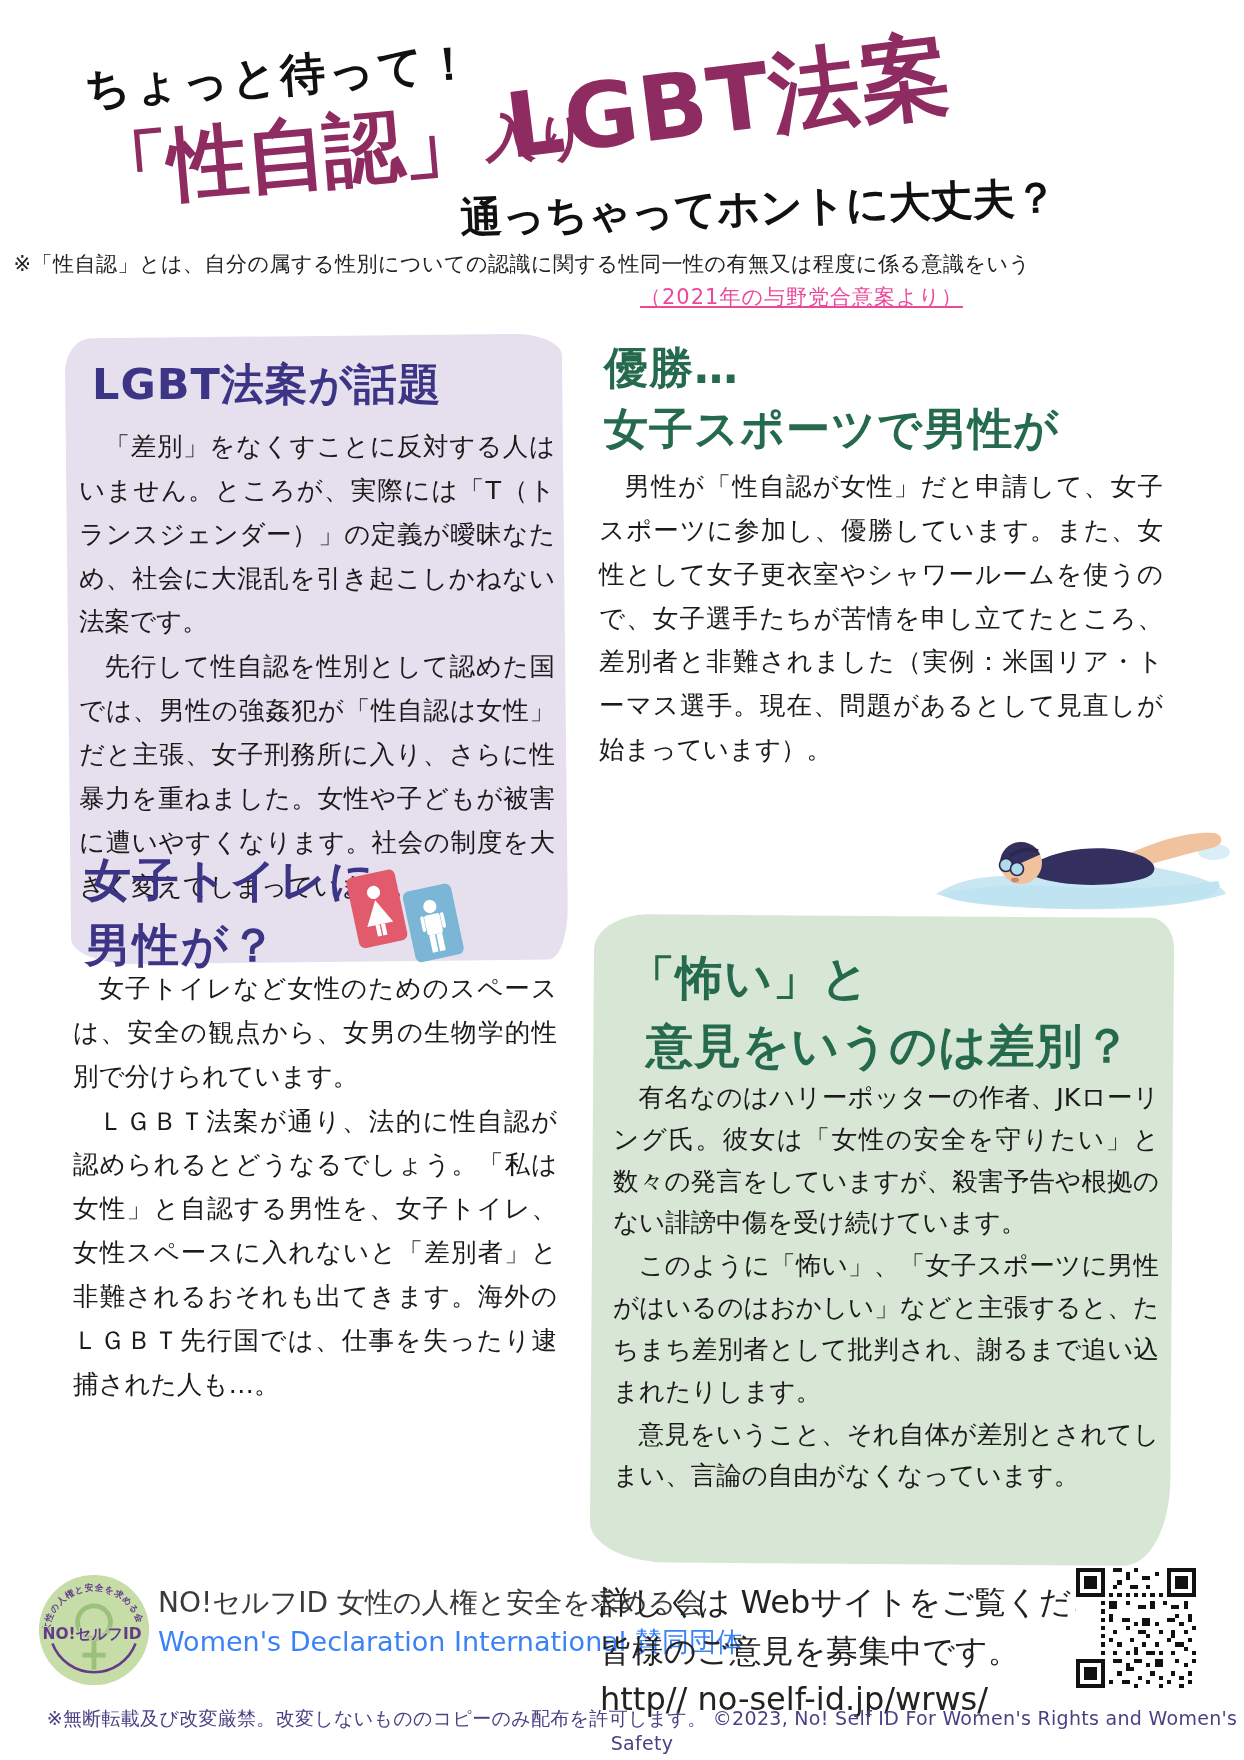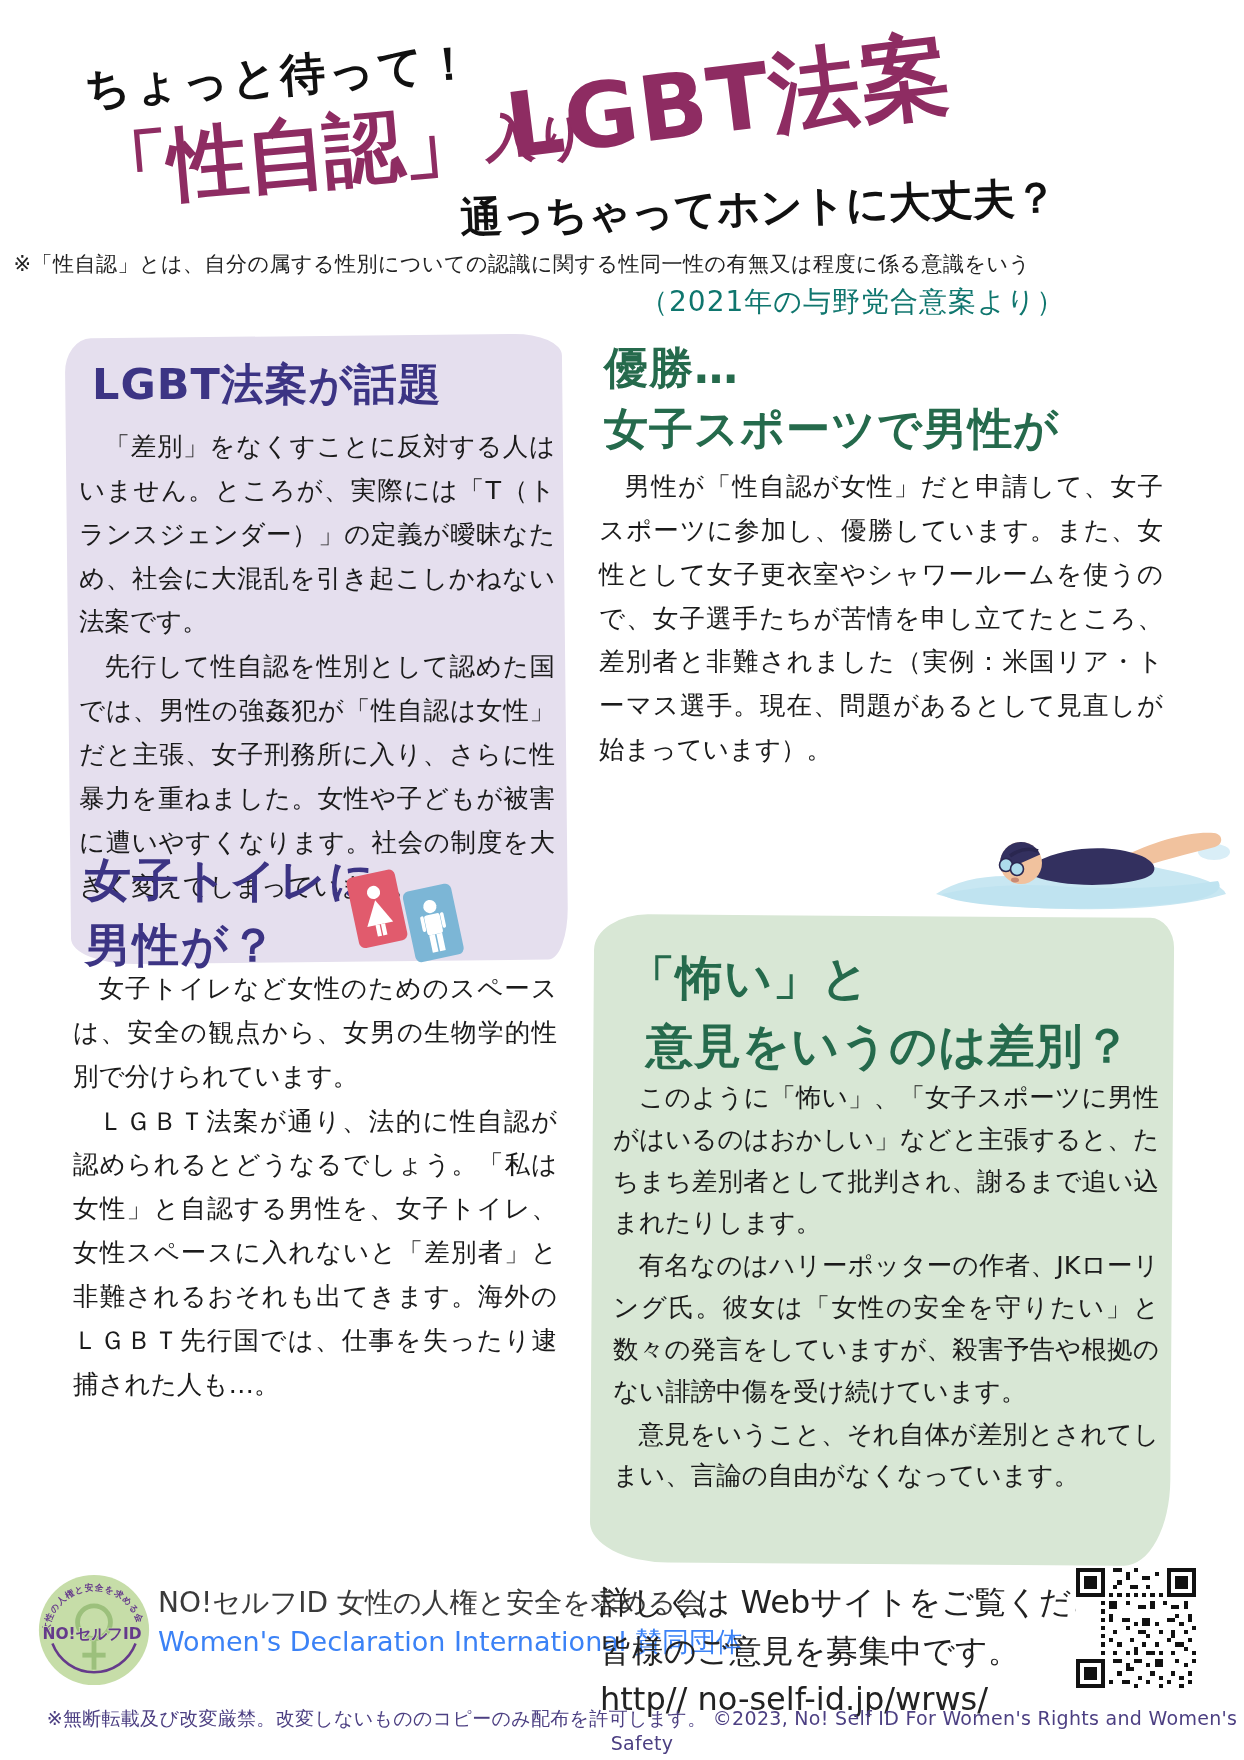--- a/index.html
+++ b/index.html
@@ -13,21 +13,21 @@
   .seijinin-wrap{position:absolute;left:90px;top:98px;transform:rotate(-5deg);color:#8e2c62;
     font-weight:bold;white-space:nowrap;}
   .seijinin-big{font-size:80px;letter-spacing:-2px;}
   .seijinin-small{font-size:50px;display:inline-block;transform:translateY(-6px) rotate(4deg);margin-left:6px;}
   .lgbt-title{position:absolute;left:505px;top:40px;font-size:90px;font-weight:bold;color:#8e2c62;
     transform:rotate(-7deg);letter-spacing:1px;white-space:nowrap;}
   .subtitle{position:absolute;left:460px;top:180px;font-size:42px;font-weight:bold;color:#111;
     transform:rotate(-2deg);letter-spacing:0px;white-space:nowrap;}
   .note1{position:absolute;left:0;top:250px;width:1044px;text-align:center;font-size:21px;color:#222;
     letter-spacing:0.5px;}
-  .note2{position:absolute;left:640px;top:283px;font-size:28px;color:#0f766e;letter-spacing:1px;}
+  .note2{position:absolute;left:640px;top:283px;font-size:21px;color:#ec4899;letter-spacing:1px;text-decoration:underline;}
   
   .blob-purple{position:absolute;left:68px;top:336px;width:497px;height:626px;background:#e5dfee;
     border-radius:26px 48px 20px 64px / 34px 22px 52px 26px;transform:rotate(-0.6deg);}
   .blob-green{position:absolute;left:592px;top:916px;width:580px;height:648px;background:#d8e7d5;
     border-radius:54px 24px 46px 78px / 36px 30px 86px 40px;transform:rotate(0.4deg);}
   
   .h1-topic{position:absolute;left:92px;top:356px;font-size:43px;font-weight:bold;color:#3c3484;
     letter-spacing:1px;white-space:nowrap;}
   .h-sports{position:absolute;left:604px;top:338px;font-size:44px;font-weight:bold;color:#256a4c;
     line-height:1.38;letter-spacing:1px;}
@@ -134,22 +134,22 @@
   <div class="body-text bt-toilet">
     <p>女子トイレなど女性のためのスペースは、安全の観点から、女男の生物学的性別で分けられています。</p>
     <p>ＬＧＢＴ法案が通り、法的に性自認が認められるとどうなるでしょう。「私は女性」と自認する男性を、女子トイレ、女性スペースに入れないと「差別者」と非難されるおそれも出てきます。海外のＬＧＢＴ先行国では、仕事を失ったり逮捕された人も…。</p>
   </div>
 
   <div class="h-opinion">
     <div>「怖い」と</div>
     <div class="line2">意見をいうのは差別？</div>
   </div>
   <div class="body-text bt-opinion">
+    <p>有名なのはハリーポッターの作者、JKローリング氏。彼女は「女性の安全を守りたい」と数々の発言をしていますが、殺害予告や根拠のない誹謗中傷を受け続けています。</p>
     <p>このように「怖い」、「女子スポーツに男性がはいるのはおかしい」などと主張すると、たちまち差別者として批判され、謝るまで追い込まれたりします。</p>
-    <p>有名なのはハリーポッターの作者、JKローリング氏。彼女は「女性の安全を守りたい」と数々の発言をしていますが、殺害予告や根拠のない誹謗中傷を受け続けています。</p>
     <p>意見をいうこと、それ自体が差別とされてしまい、言論の自由がなくなっています。</p>
   </div>
 
   <svg class="org-logo" viewBox="0 0 120 120">
     <defs>
         <path id="arcTop" d="M13,66 A47,47 0 0 1 107,66"></path>
       </defs>
     <circle cx="60" cy="60" r="57" fill="#c6dda8"></circle>
     <g stroke="#9cc07c" stroke-width="5" fill="none">
       <circle cx="60" cy="52" r="17"></circle>

